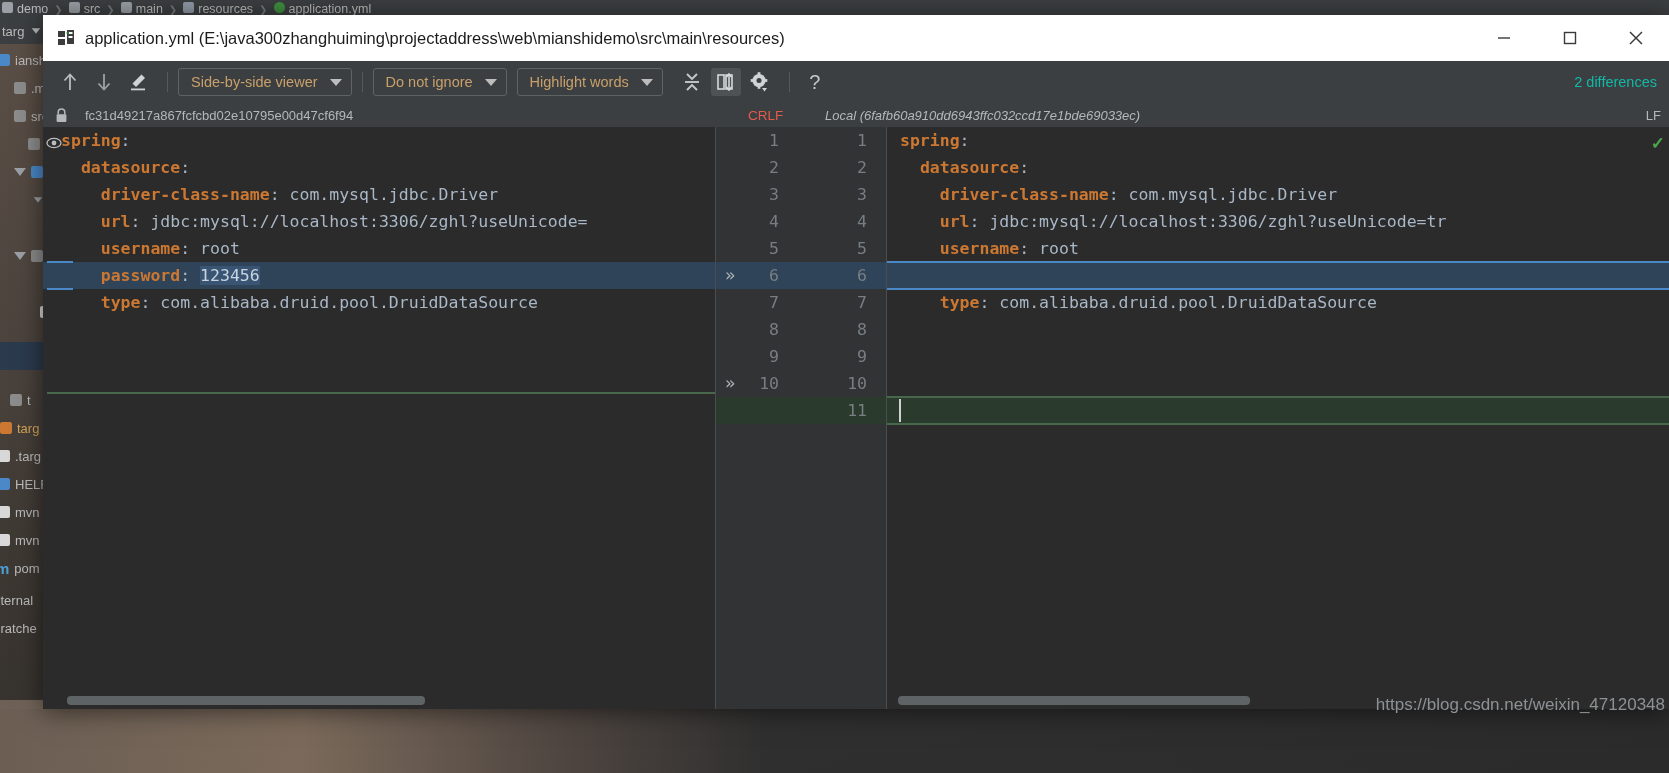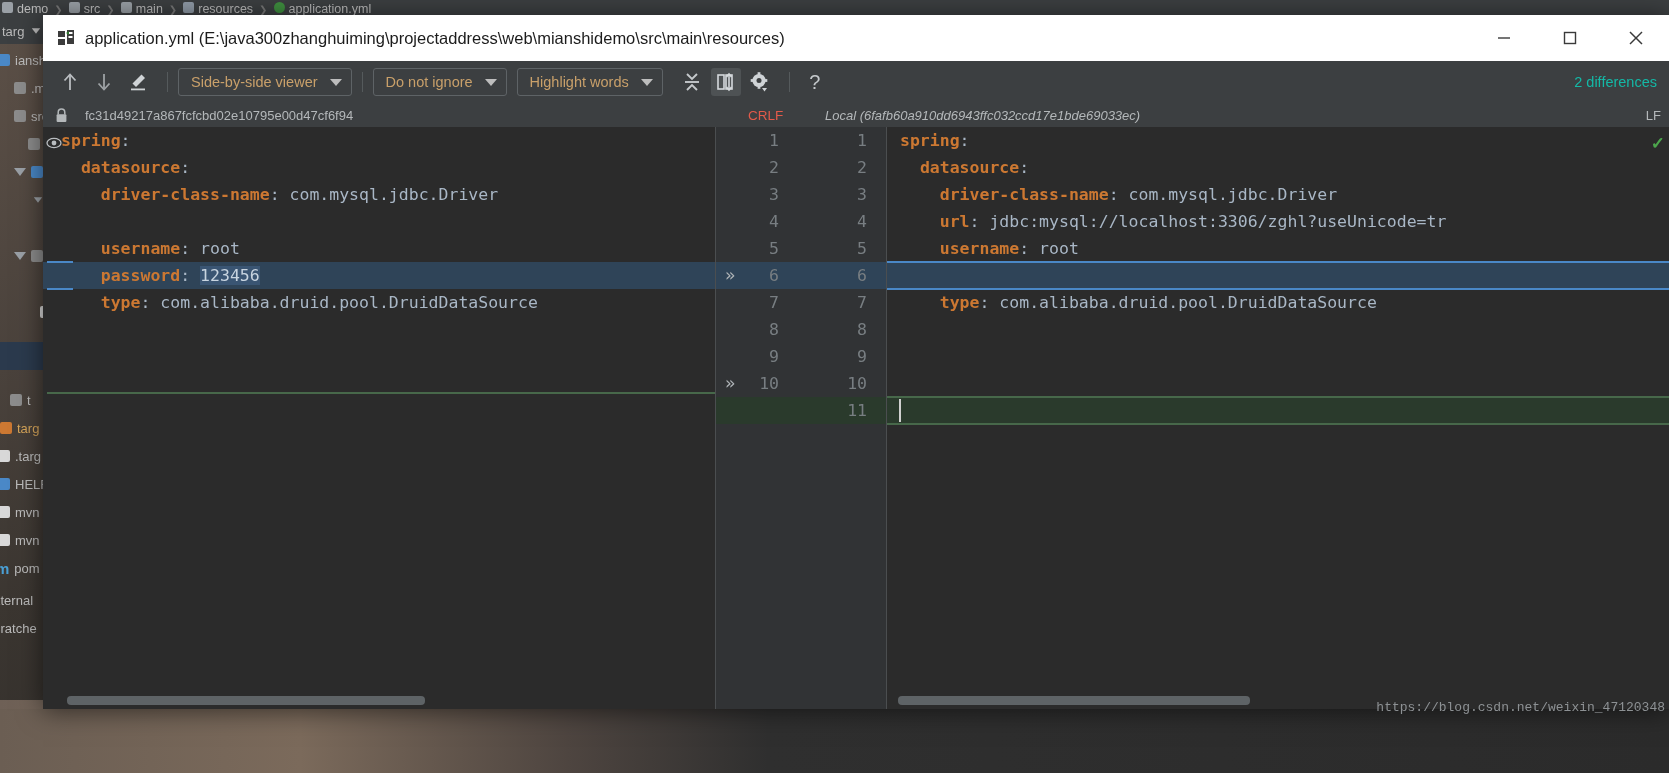--- a/index.html
+++ b/index.html
@@ -163,22 +163,22 @@
   .caret-bar { position: absolute; width: 2px; background: #d0d0d0; }
 
   
   .hscroll { position: absolute; bottom: 4px; height: 9px; background: #5e6366; border-radius: 4px; }
 
   
   #ok-check { position: absolute; right: 4px; top: 6px; color: #4ca64c; font-size: 17px; font-weight: bold; }
 
   
   #watermark {
-    position: absolute; right: 4px; bottom: 58px; color: #8d9194; font-size: 13px;
-    font-family: Liberation Mono, monospace;
+    position: absolute; right: 4px; bottom: 58px; color: #8d9194; font-size: 17px;
+    font-family: Liberation Sans, sans-serif;
   }
   #bottom-strip {
     position: absolute; left: 0; bottom: 0; width: 1669px; height: 64px;
   }
 </style>
 </head>
 <body>
 
 <div id="ide-bg">
   <div id="ide-bg-photo"></div>
@@ -420,20 +420,21 @@
 
       <svg style="position:absolute;left:3px;top:8px;width:16px;height:16px" viewBox="0 0 16 16">
         <ellipse cx="8" cy="8" rx="7" ry="4.6" fill="none" stroke="#b9bdc0" stroke-width="1.3"></ellipse>
         <circle cx="8" cy="8" r="2.4" fill="#b9bdc0"></circle>
       </svg>
 
       <div class="code-area">
         <div class="code-line" style="top:0px"><span class="k">spring</span><span class="p">:</span></div>
         <div class="code-line" style="top:27px">  <span class="k">datasource</span><span class="p">:</span></div>
         <div class="code-line" style="top:54px">    <span class="k">driver-class-name</span><span class="p">:</span><span class="v"> com.mysql.jdbc.Driver</span></div>
+        <div class="code-line" style="top:81px">    <span class="k">url</span><span class="p">:</span><span class="v"> jdbc:mysql://localhost:3306/zghl?useUnicode=</span></div>
         <div class="code-line" style="top:108px">    <span class="k">username</span><span class="p">:</span><span class="v"> root</span></div>
         <div class="code-line" style="top:135px">    <span class="k">password</span><span class="p">:</span><span class="v"> </span><span class="sel">123456</span></div>
         <div class="code-line" style="top:162px">    <span class="k">type</span><span class="p">:</span><span class="v"> com.alibaba.druid.pool.DruidDataSource</span></div>
       </div>
 
       <div class="hscroll" style="left:24px;width:358px"></div>
     </div>
 
     <div id="gutter">
       <div class="gut-sep-l"></div>

